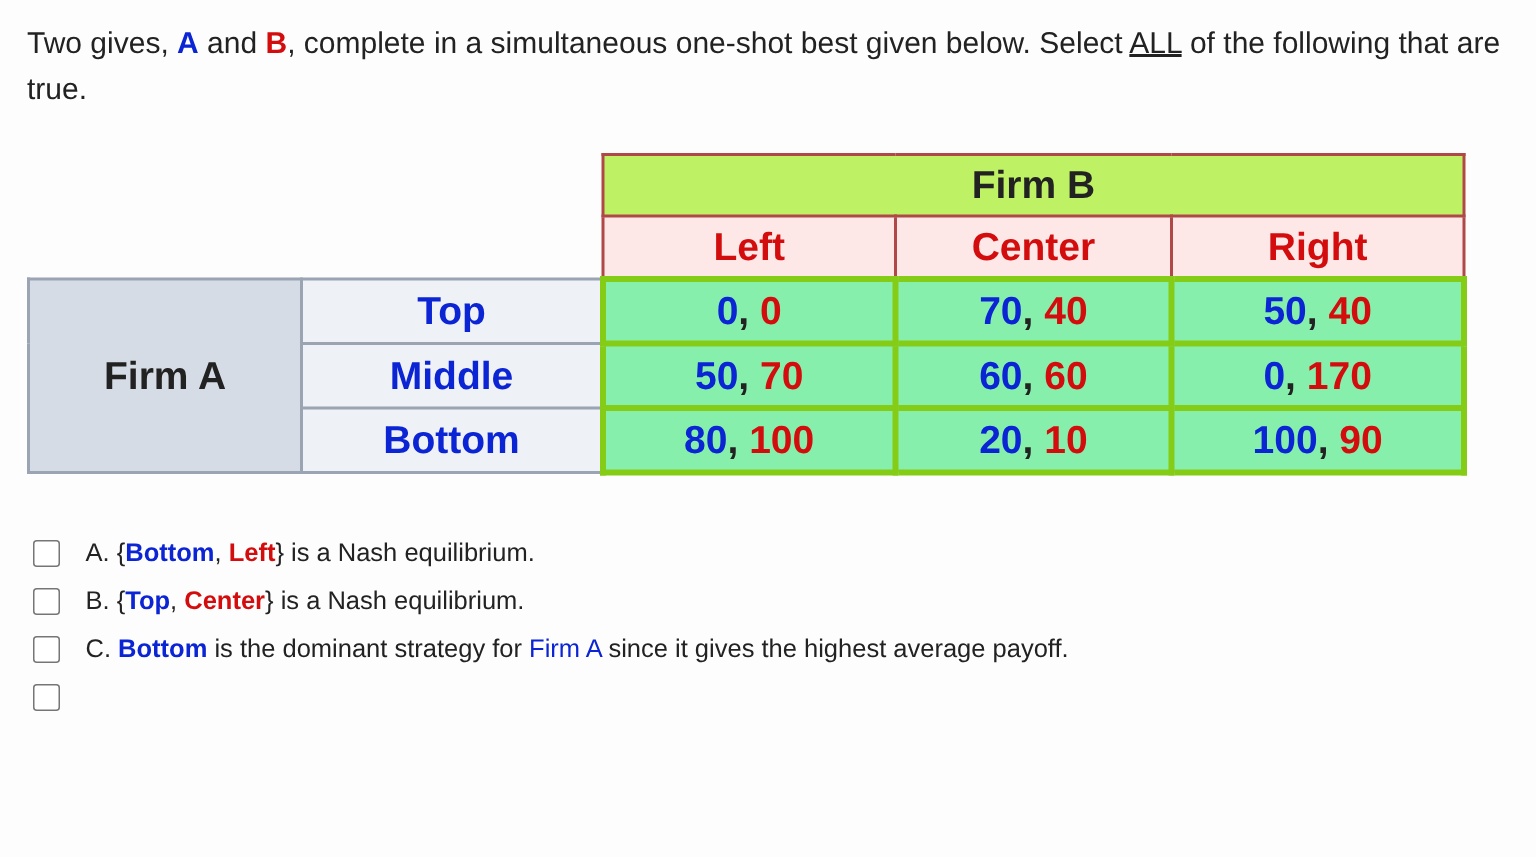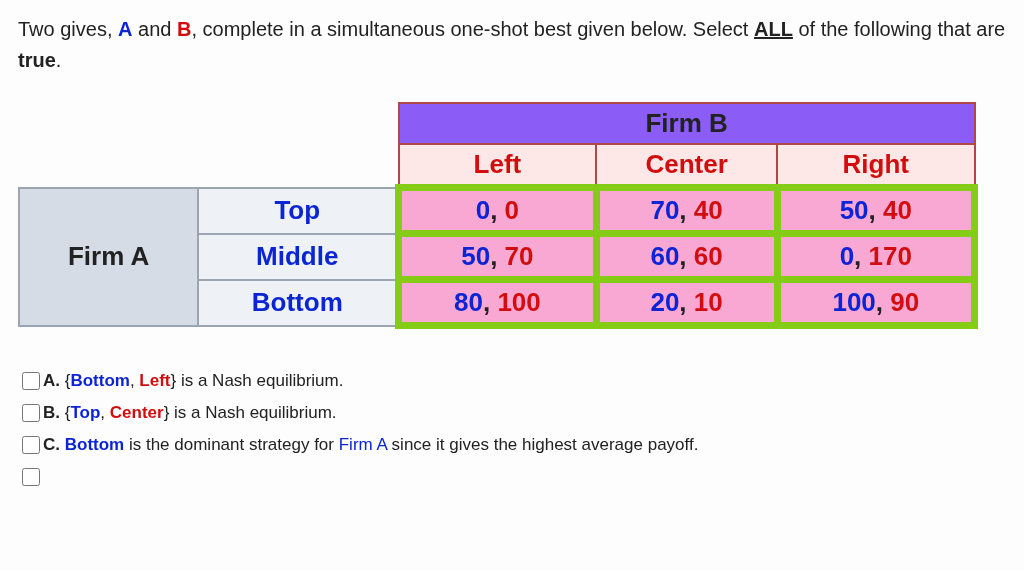--- a/index.html
+++ b/index.html
@@ -13,52 +13,52 @@
     color: #222;
   }
   .question {
     font-size: 20px;
     line-height: 1.55;
     margin-bottom: 26px;
   }
   .blue-b { color: #0b24d4; font-weight: bold; }
   .red-b  { color: #d30d0d; font-weight: bold; }
   .uline  { text-decoration: underline; }
-  .bold   { font-weight: bold; }
+  .bold   { font-weight: normal; }
 
   
   table.game {
     border-collapse: collapse;
     width: 960px;
     margin-bottom: 40px;
   }
   table.game td, table.game th {
     text-align: center;
     font-size: 26px;
     padding: 4px 10px;
     font-weight: bold;
   }
   .noborder { border: none !important; background: transparent !important; }
   .bcell { border: 2px solid #b04848; }
   .acell { border: 2px solid #9aa4b3; }
-  .shade-pink   { background: #8b5cf6; }
+  .shade-pink   { background: #bef264; }
   .shade-pink-l { background: #fde7e7; }
   .shade-blue   { background: #d6dce5; }
   .shade-blue-l { background: #eef1f5; }
-  .payoff { background: #f9a8d4; border: 7px solid #84cc16; }
+  .payoff { background: #86efac; border: 4px solid #84cc16; }
   .firmlabel { font-size: 28px; color: #222; font-weight: bold; }
   .stratA { color: #0b24d4; }
   .stratB { color: #d30d0d; }
   .pA { color: #0b24d4; }
   .pB { color: #d30d0d; }
   .comma { color: #222; }
 
   
   .answers { font-size: 17px; }
-  .ans-row { display: flex; align-items: center; gap: 0; margin-bottom: 8px; }
+  .ans-row { display: flex; align-items: center; gap: 14px; margin-bottom: 8px; }
   .ans-row input[type=checkbox] {
     width: 18px; height: 18px; cursor: pointer;
   }
   .ans-text { color: #222; }
 </style>
 </head>
 <body>
 
 <div class="question">
   <span>Two gives, </span><span class="blue-b">A</span><span> and </span><span class="red-b">B</span><span>, complete in a simultaneous one-shot best given below. Select </span><span class="bold uline">ALL</span><span> of the following that are </span><span class="bold">true</span><span>.</span>

